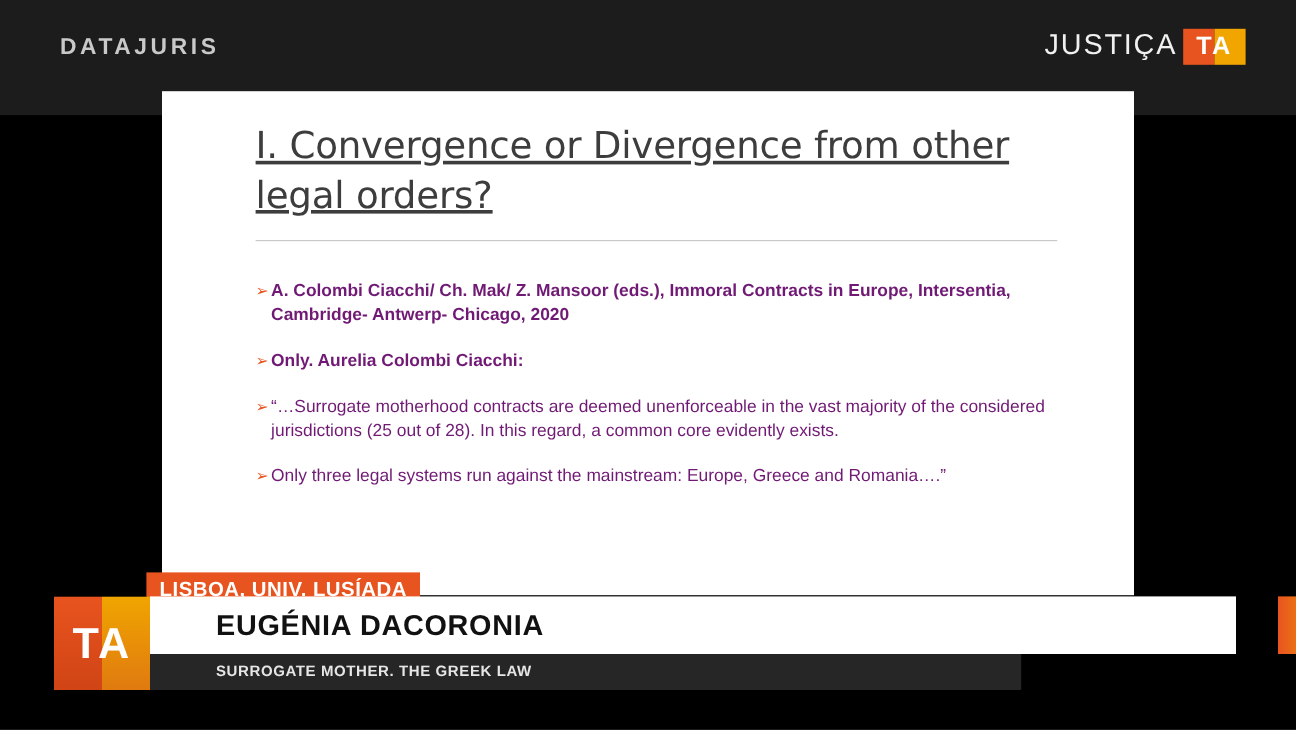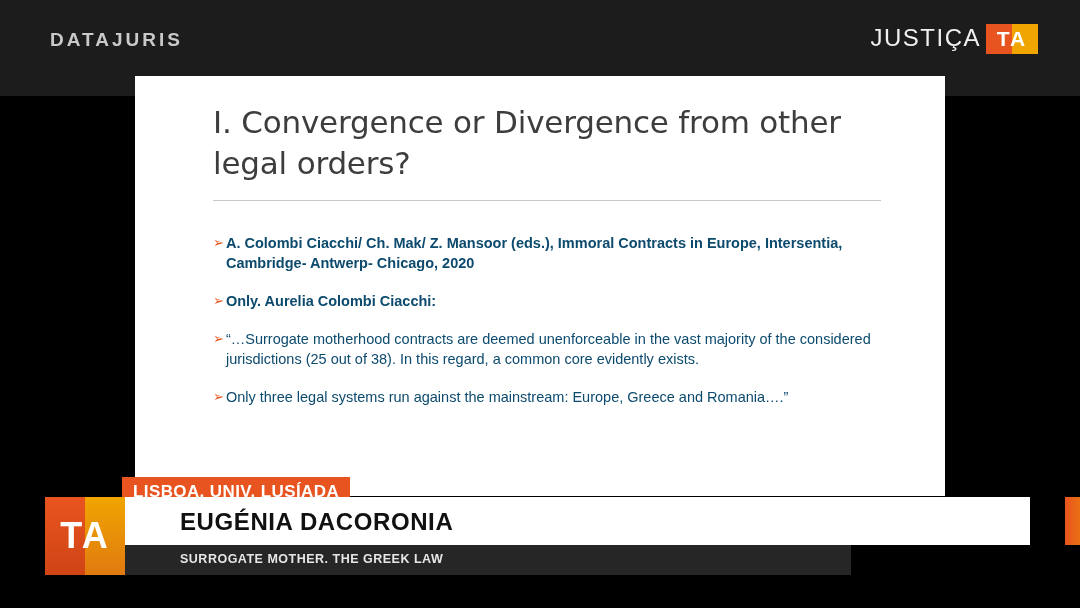--- a/index.html
+++ b/index.html
@@ -97,20 +97,21 @@
     top: 26px;
     right: 52px;
   }
   .slide-title {
     font-family: "DejaVu Sans", sans-serif;
     font-size: 31px;
     font-weight: 400;
     color: #3d3d3d;
     line-height: 1.32;
     letter-spacing: -0.2px;
+    text-decoration: underline;
   }
   .title-rule {
     margin-top: 16px;
     border-bottom: 1px solid #c8c8c8;
     width: 668px;
   }
   .bullets {
     margin-top: 32px;
     width: 660px;
   }
@@ -121,21 +122,21 @@
   }
   .bullet .marker {
     color: #e8541f;
     font-size: 13px;
     line-height: 19px;
     margin-right: 2px;
     flex: 0 0 auto;
   }
   .bullet .btext {
     font-size: 14.5px;
-    color: #0c4a6e;
+    color: #701a75;
     line-height: 1.38;
   }
   .bullet .btext b {
     font-weight: bold;
   }
 
   
   .location-tag {
     position: absolute;
     left: 122px;
@@ -255,21 +256,21 @@
           <span class="btext"><b>A. Colombi Ciacchi/ Ch. Mak/ Z. Mansoor (eds.), Immoral Contracts in Europe, Intersentia, Cambridge- Antwerp- Chicago, 2020</b></span>
         </div>
 
         <div class="bullet">
           <span class="marker">➢</span>
           <span class="btext"><b>Only. Aurelia Colombi Ciacchi:</b></span>
         </div>
 
         <div class="bullet">
           <span class="marker">➢</span>
-          <span class="btext">“…Surrogate motherhood contracts are deemed unenforceable in the vast majority of the considered jurisdictions (25 out of 38). In this regard, a common core evidently exists.</span>
+          <span class="btext">“…Surrogate motherhood contracts are deemed unenforceable in the vast majority of the considered jurisdictions (25 out of 28). In this regard, a common core evidently exists.</span>
         </div>
 
         <div class="bullet">
           <span class="marker">➢</span>
           <span class="btext">Only three legal systems run against the mainstream: Europe, Greece and Romania….”</span>
         </div>
 
       </div>
     </div>
   </div>

